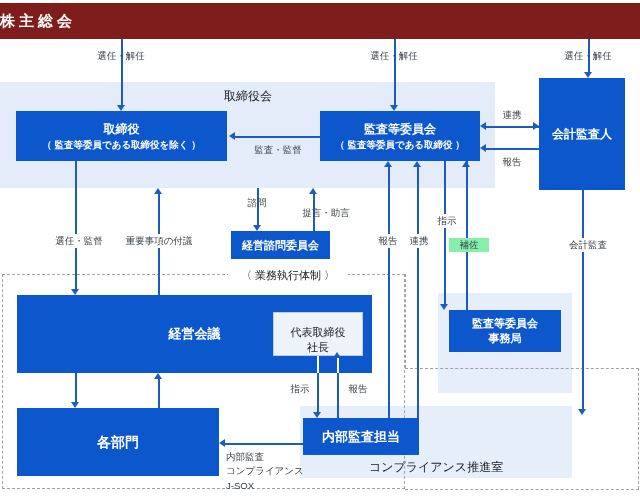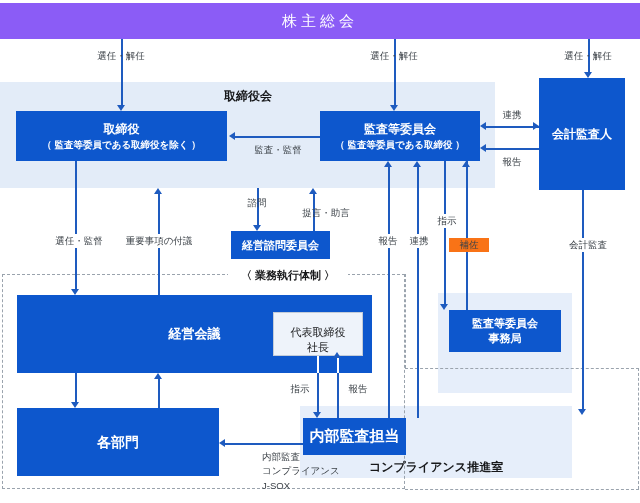--- a/index.html
+++ b/index.html
@@ -31,24 +31,24 @@
     border-top:1px dashed #9aa3ad;
     height:0;
   }
   .dashed-v{
     border-left:1px dashed #9aa3ad;
     width:0;
   }
 
   
   .bluebar{
-    background:#8b5cf6;
+    background:#7f1d1d;
     color:#ffffff;
-    display:flex;align-items:center;justify-content:center;
-    font-weight:normal;
+    display:flex;align-items:center;justify-content:flex-start;
+    font-weight:bold;
   }
   .box{
     background:#0d57cd;
     color:#ffffff;
     display:flex;flex-direction:column;
     align-items:center;justify-content:center;
     font-weight:bold;
     text-align:center;
     line-height:1.35;
   }
@@ -71,21 +71,21 @@
 
   
   .lbl{
     color:#3c4248;
     font-size:9.5px;
     white-space:nowrap;
     line-height:1.45;
   }
   .lbl-blk{
     color:#17181a;
-    font-weight:bold;
+    font-weight:normal;
     white-space:nowrap;
   }
   .lbl-ml{
     color:#3c4248;
     font-size:9.5px;
     line-height:1.5;
   }
 
   
   .vline{background:#1e5bbf;width:1.6px;}
@@ -160,21 +160,21 @@
 
   <div class="abs box" style="left:17px;top:408px;width:202px;height:68px;font-size:14px;">
     <span>各部門</span>
   </div>
 
   <div class="abs box" style="left:449px;top:310px;width:112px;height:42px;font-size:11px;">
     <span>監査等委員会</span>
     <span>事務局</span>
   </div>
 
-  <div class="abs box" style="left:303px;top:418px;width:103px;height:37px;font-size:15px;">
+  <div class="abs box" style="left:303px;top:418px;width:116px;height:37px;font-size:13px;">
     <span>内部監査担当</span>
   </div>
 
 
   <div class="abs lbl-blk" style="left:300px;top:459px;width:272px;text-align:center;font-size:12px;">コンプライアンス推進室</div>
 
   <div class="abs vline" style="left:121px;top:39px;height:66px;"></div>
   <div class="arr-d" style="left:117px;top:105px;"></div>
   <div class="abs lbl" style="left:91px;top:49px;width:60px;text-align:center;">選任・解任</div>
 
@@ -222,21 +222,21 @@
   <div class="abs vline" style="left:417px;top:167px;height:251px;"></div>
   <div class="arr-u" style="left:413px;top:161px;"></div>
   <div class="abs lbl" style="left:399px;top:234px;width:40px;text-align:center;background:#ffffff;">連携</div>
 
   <div class="abs vline" style="left:444px;top:161px;height:143px;"></div>
   <div class="arr-d" style="left:440px;top:304px;"></div>
   <div class="abs lbl" style="left:427px;top:214px;width:40px;text-align:center;background:#ffffff;">指示</div>
 
   <div class="abs vline" style="left:466px;top:161px;height:149px;"></div>
   <div class="arr-u" style="left:462px;top:161px;"></div>
-  <div class="abs lbl" style="left:449px;top:238px;width:40px;text-align:center;background:#f97316;">補佐</div>
+  <div class="abs lbl" style="left:449px;top:238px;width:40px;text-align:center;background:#86efac;">補佐</div>
 
   <div class="abs vline" style="left:582px;top:190px;height:219px;"></div>
   <div class="arr-d" style="left:578px;top:409px;"></div>
   <div class="abs lbl" style="left:562px;top:238px;width:52px;text-align:center;background:#ffffff;">会計監査</div>
 
   <div class="abs vline-w" style="left:317px;top:356px;height:17px;"></div>
   <div class="abs vline" style="left:317px;top:373px;height:39px;"></div>
   <div class="arr-d" style="left:313px;top:412px;"></div>
   <div class="abs lbl" style="left:283px;top:382px;width:34px;text-align:center;">指示</div>
 
@@ -246,19 +246,19 @@
   <div class="abs lbl" style="left:341px;top:382px;width:34px;text-align:center;">報告</div>
 
   <div class="abs vline" style="left:75px;top:373px;height:29px;"></div>
   <div class="arr-d" style="left:71px;top:402px;"></div>
 
   <div class="abs vline" style="left:158px;top:379px;height:29px;"></div>
   <div class="arr-u" style="left:154px;top:373px;"></div>
 
   <div class="abs hline" style="left:225px;top:443px;width:78px;"></div>
   <div class="arr-l" style="left:219px;top:439px;"></div>
-  <div class="abs lbl-ml" style="left:226px;top:450px;width:90px;margin-left:36px;">
+  <div class="abs lbl-ml" style="left:226px;top:450px;width:90px;">
     <div>内部監査</div>
     <div>コンプライアンス</div>
     <div>J-SOX</div>
   </div>
 
 </div>
 
 </body></html>

